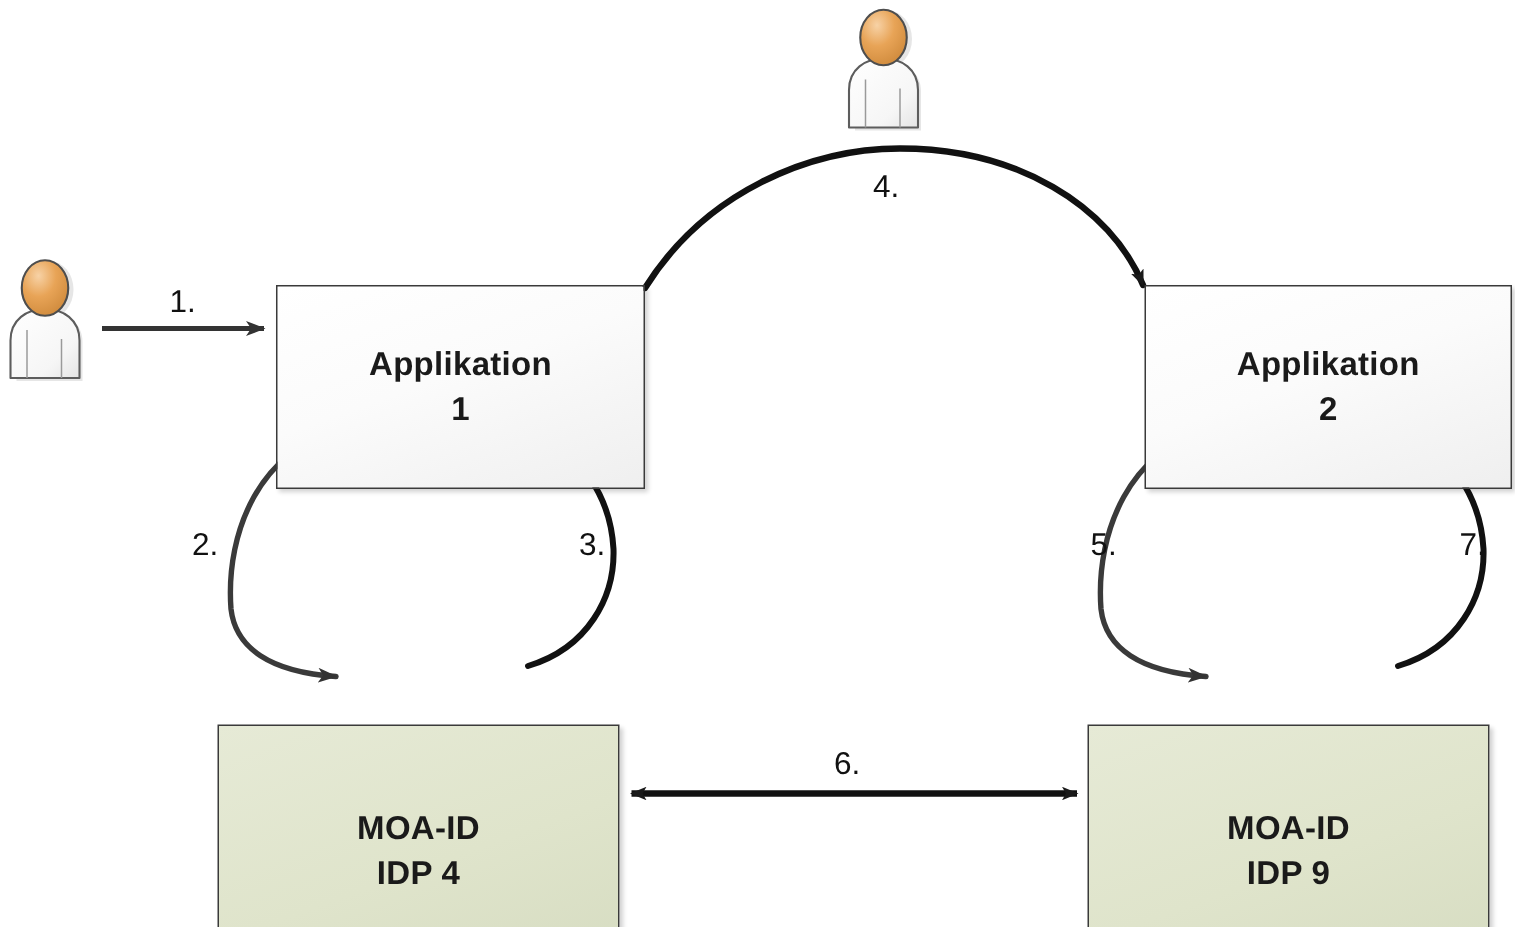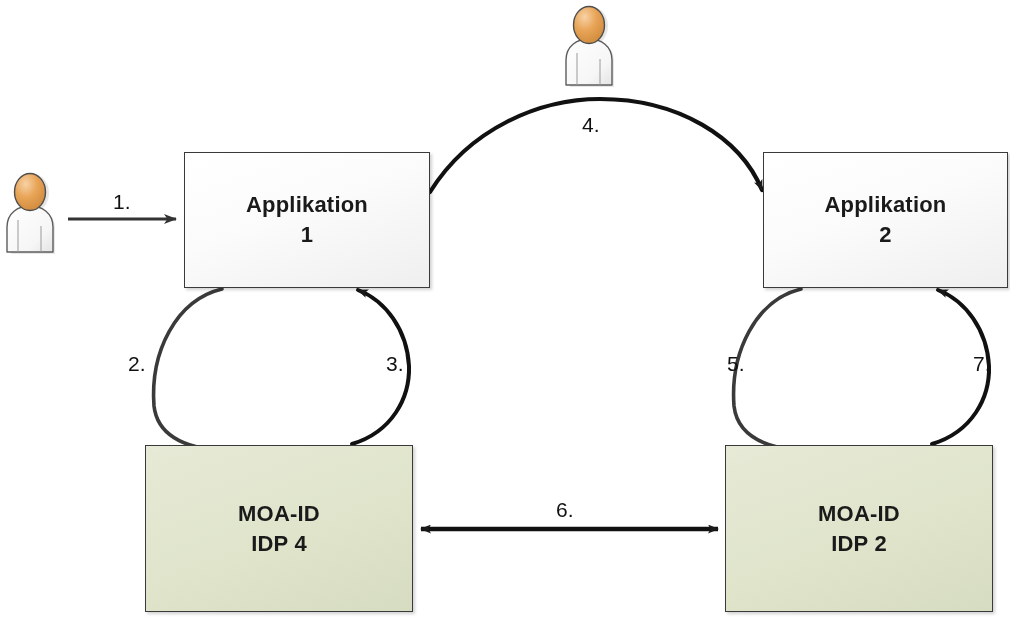--- a/index.html
+++ b/index.html
@@ -32,20 +32,21 @@
     flex-direction: column;
     align-items: center;
     justify-content: center;
     text-align: center;
     color: #1a1a1a;
     font-weight: bold;
     font-size: 22px;
     line-height: 1.35;
     letter-spacing: 0.2px;
     box-shadow: 2px 2px 3px rgba(0,0,0,0.18);
+    margin-top: 38px;
   }
   .node-app {
     background: linear-gradient(160deg, #ffffff 0%, #fbfbfb 45%, #efefef 100%);
   }
   .node-idp {
     background: linear-gradient(160deg, #e6ead6 0%, #dfe4cb 55%, #d6dcc1 100%);
   }
   .node-line { display: block; }
 
   .step-label {
@@ -175,21 +176,21 @@
     <span class="node-line">2</span>
   </div>
 
   <div class="node-box node-idp" style="left:145px; top:445px; width:268px; height:167px;">
     <span class="node-line">MOA-ID</span>
     <span class="node-line">IDP 4</span>
   </div>
 
   <div class="node-box node-idp" style="left:725px; top:445px; width:268px; height:167px;">
     <span class="node-line">MOA-ID</span>
-    <span class="node-line">IDP 2</span>
+    <span class="node-line">IDP 9</span>
   </div>
 
   <span class="step-label" style="left:113px; top:190px;">1.</span>
   <span class="step-label" style="left:128px; top:352px;">2.</span>
   <span class="step-label" style="left:386px; top:352px;">3.</span>
   <span class="step-label" style="left:582px; top:113px;">4.</span>
   <span class="step-label" style="left:727px; top:352px;">5.</span>
   <span class="step-label" style="left:556px; top:498px;">6.</span>
   <span class="step-label" style="left:973px; top:352px;">7.</span>
 

